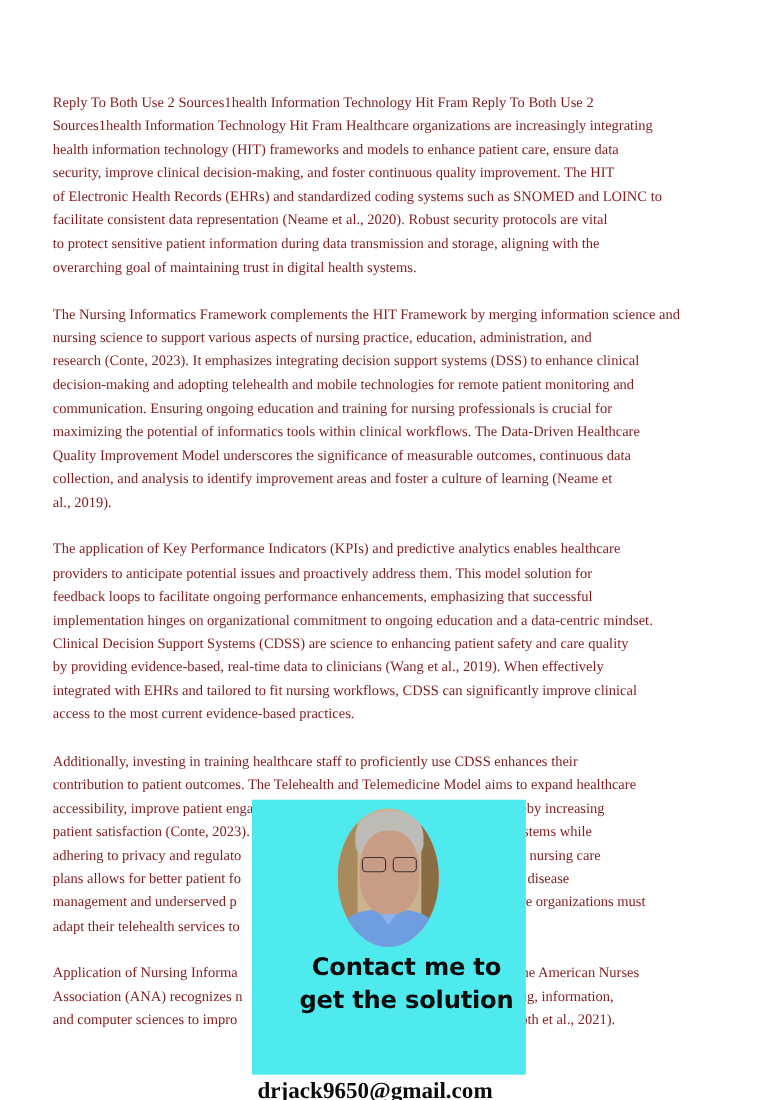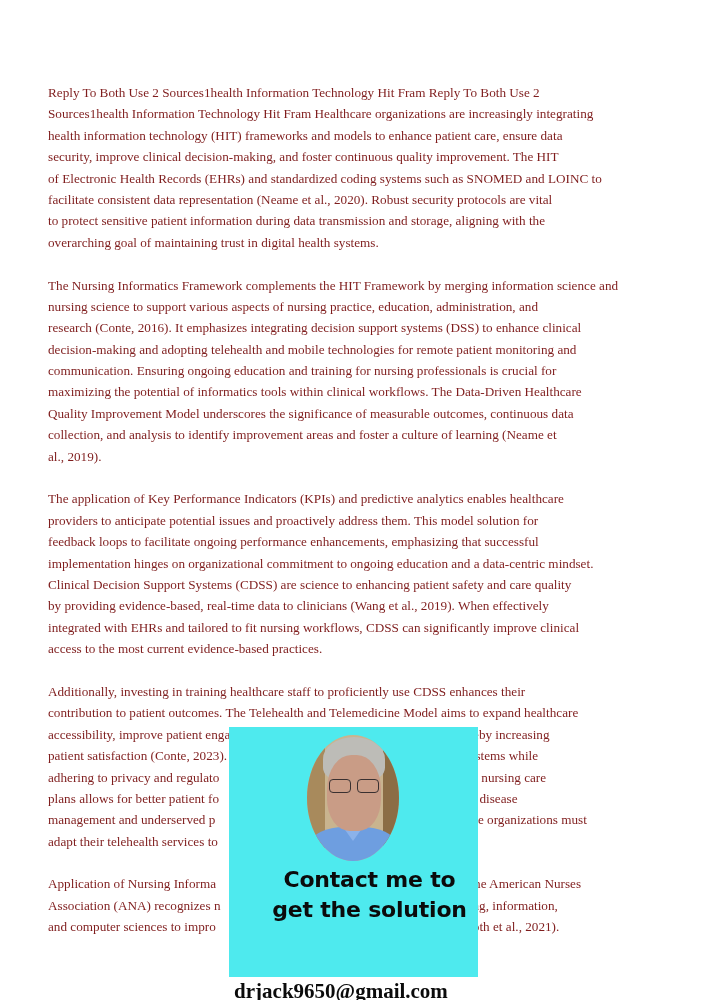--- a/index.html
+++ b/index.html
@@ -126,21 +126,21 @@
     <span class="line">health information technology (HIT) frameworks and models to enhance patient care, ensure data</span>
     <span class="line">security, improve clinical decision-making, and foster continuous quality improvement. The HIT</span>
     <span class="line">of Electronic Health Records (EHRs) and standardized coding systems such as SNOMED and LOINC to</span>
     <span class="line">facilitate consistent data representation (Neame et al., 2020). Robust security protocols are vital</span>
     <span class="line">to protect sensitive patient information during data transmission and storage, aligning with the</span>
     <span class="line">overarching goal of maintaining trust in digital health systems.</span>
   </div>
   <div class="para">
     <span class="line">The Nursing Informatics Framework complements the HIT Framework by merging information science and</span>
     <span class="line">nursing science to support various aspects of nursing practice, education, administration, and</span>
-    <span class="line">research (Conte, 2016). It emphasizes integrating decision support systems (DSS) to enhance clinical</span>
+    <span class="line">research (Conte, 2023). It emphasizes integrating decision support systems (DSS) to enhance clinical</span>
     <span class="line">decision-making and adopting telehealth and mobile technologies for remote patient monitoring and</span>
     <span class="line">communication. Ensuring ongoing education and training for nursing professionals is crucial for</span>
     <span class="line">maximizing the potential of informatics tools within clinical workflows. The Data-Driven Healthcare</span>
     <span class="line">Quality Improvement Model underscores the significance of measurable outcomes, continuous data</span>
     <span class="line">collection, and analysis to identify improvement areas and foster a culture of learning (Neame et</span>
     <span class="line">al., 2019).</span>
   </div>
   <div class="para">
     <span class="line">The application of Key Performance Indicators (KPIs) and predictive analytics enables healthcare</span>
     <span class="line">providers to anticipate potential issues and proactively address them. This model solution for</span>

